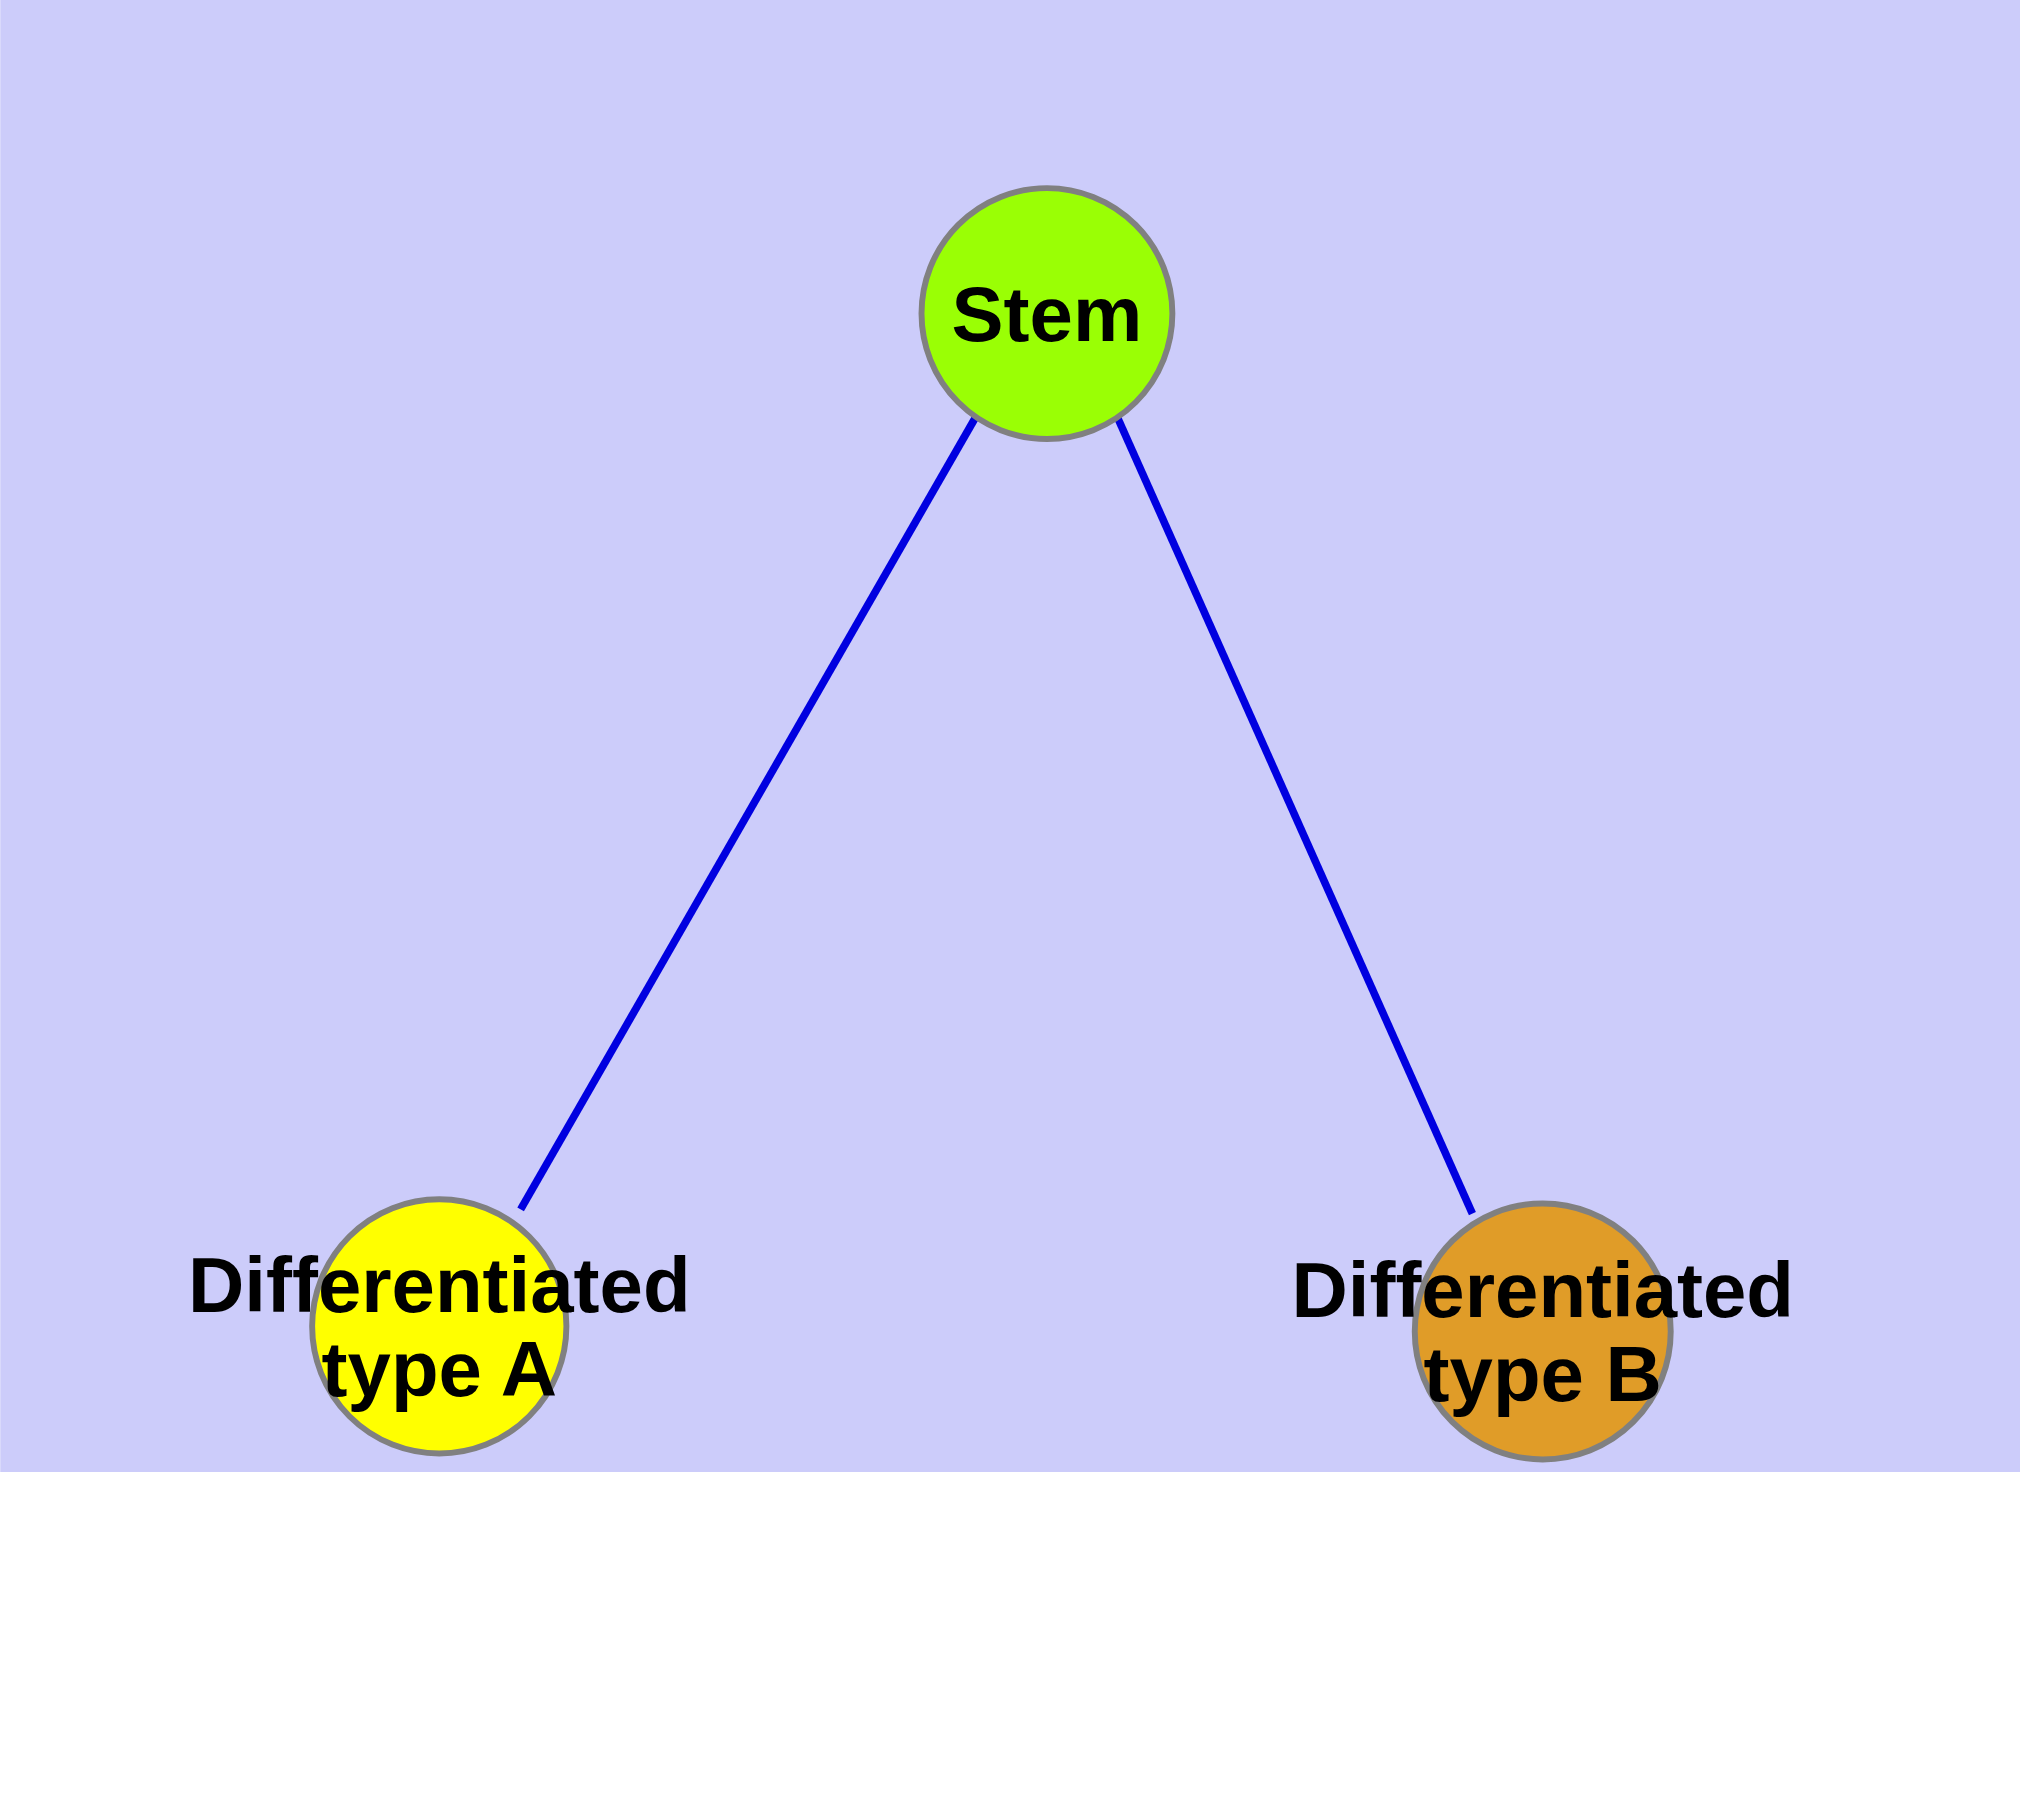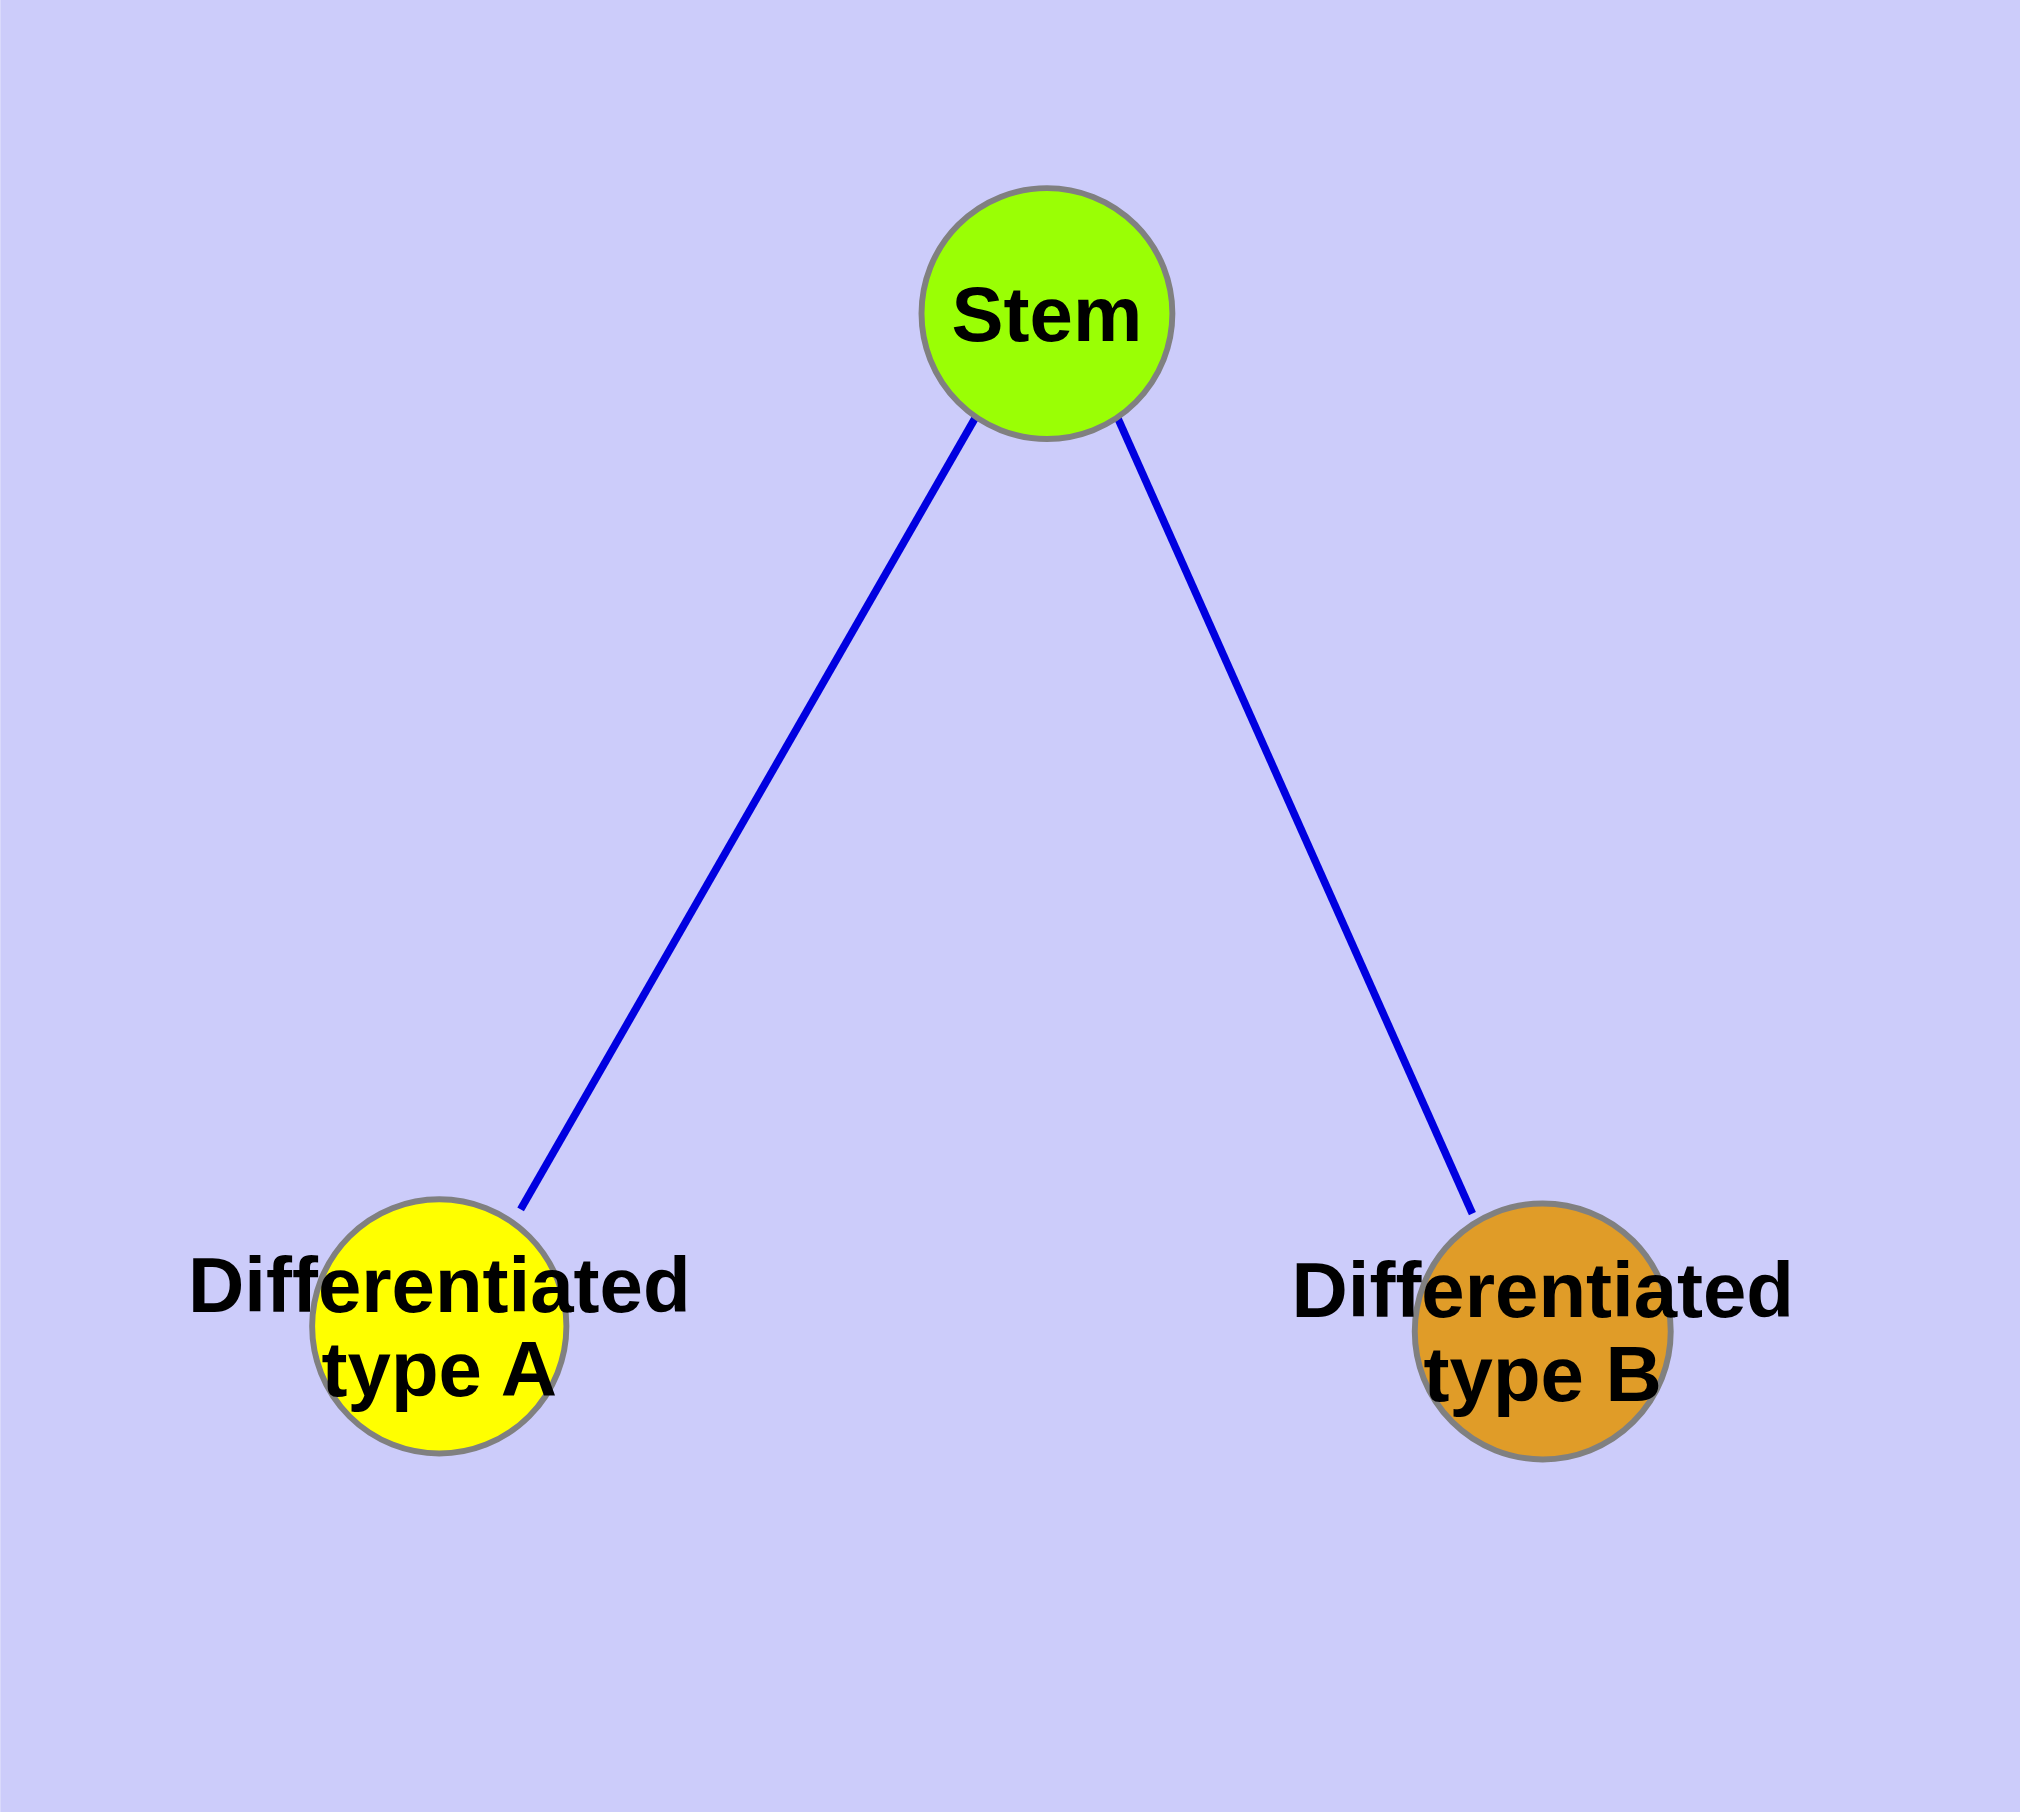--- a/index.html
+++ b/index.html
@@ -29,21 +29,21 @@
     font-size: 92px;
     fill: #000000;
     text-anchor: middle;
     dominant-baseline: auto;
     white-space: pre;
   }
 </style>
 </head>
 <body style="background: rgb(255, 255, 255);">
 
-<div id="canvas" style="width: 2021px; height: 1812px;">
+<div id="canvas" style="width: 2021px; height: 1472px;">
   <svg id="graph-svg" viewBox="0 0 2384 2138" xmlns="http://www.w3.org/2000/svg" style="width: 2021px; height: 1812px;">
 
     <rect id="bg-rect" x="0" y="0" width="2384" height="2138" fill="#ccccfa"></rect>
 
     <g id="edges-layer">
         <line x1="1151" y1="492" x2="614" y2="1427" stroke="#0000e0" stroke-width="9" stroke-linecap="butt"></line>
         <line x1="1318" y1="492" x2="1737" y2="1432" stroke="#0000e0" stroke-width="9" stroke-linecap="butt"></line>
       </g>
     <g id="nodes-layer">
         <circle cx="1235" cy="370" r="148" fill="#9aff05" stroke="#808080" stroke-width="7"></circle>

